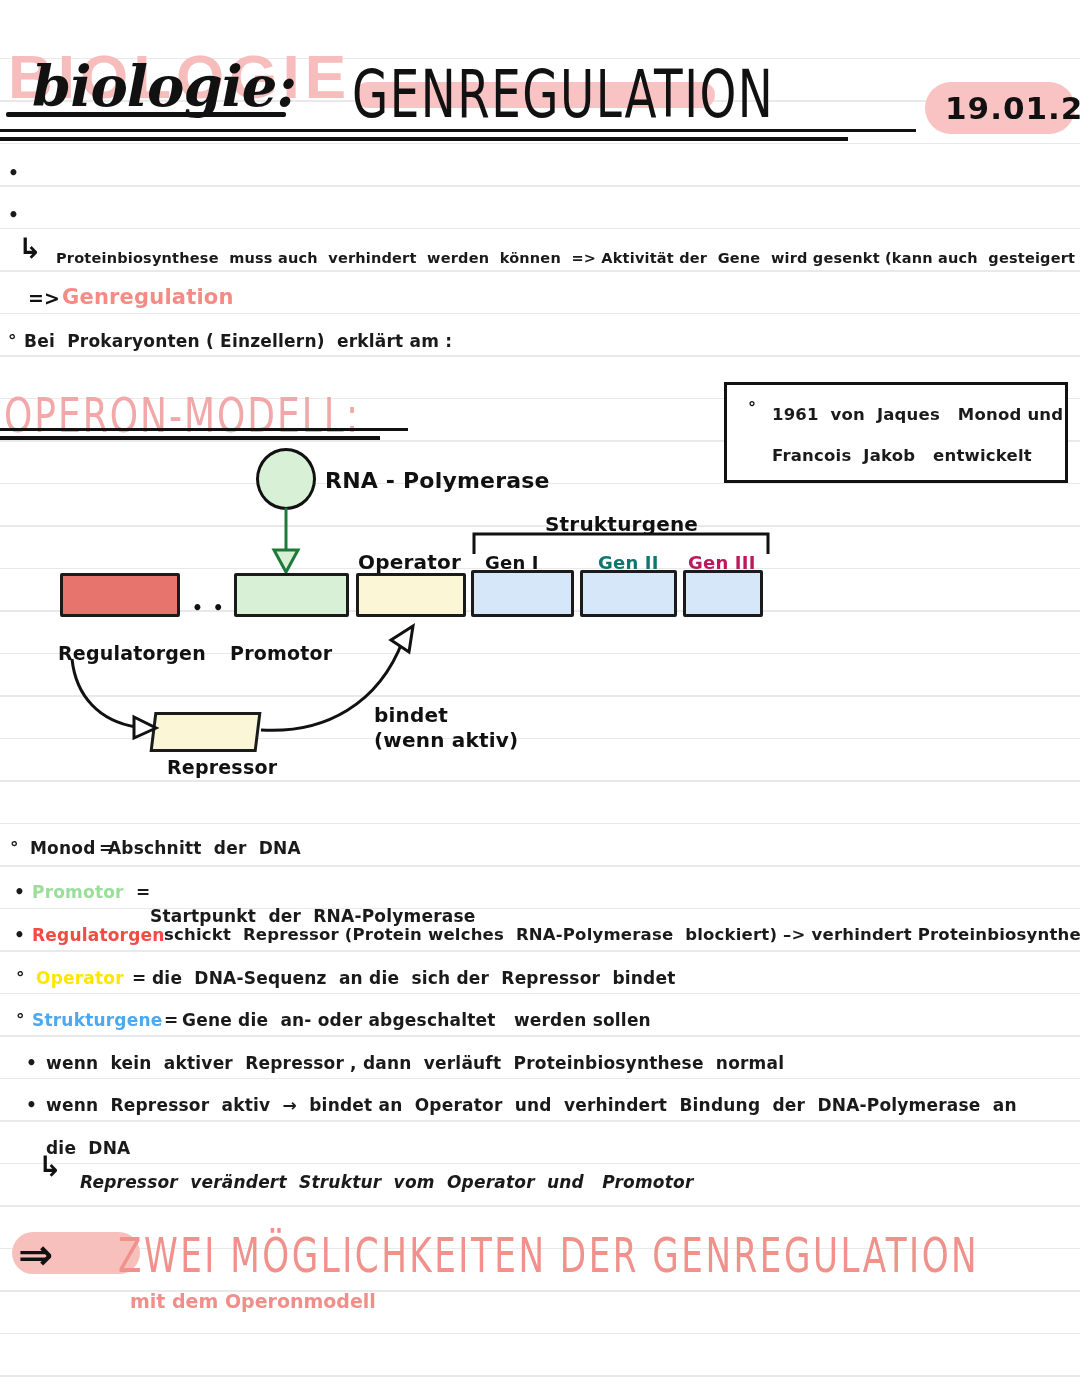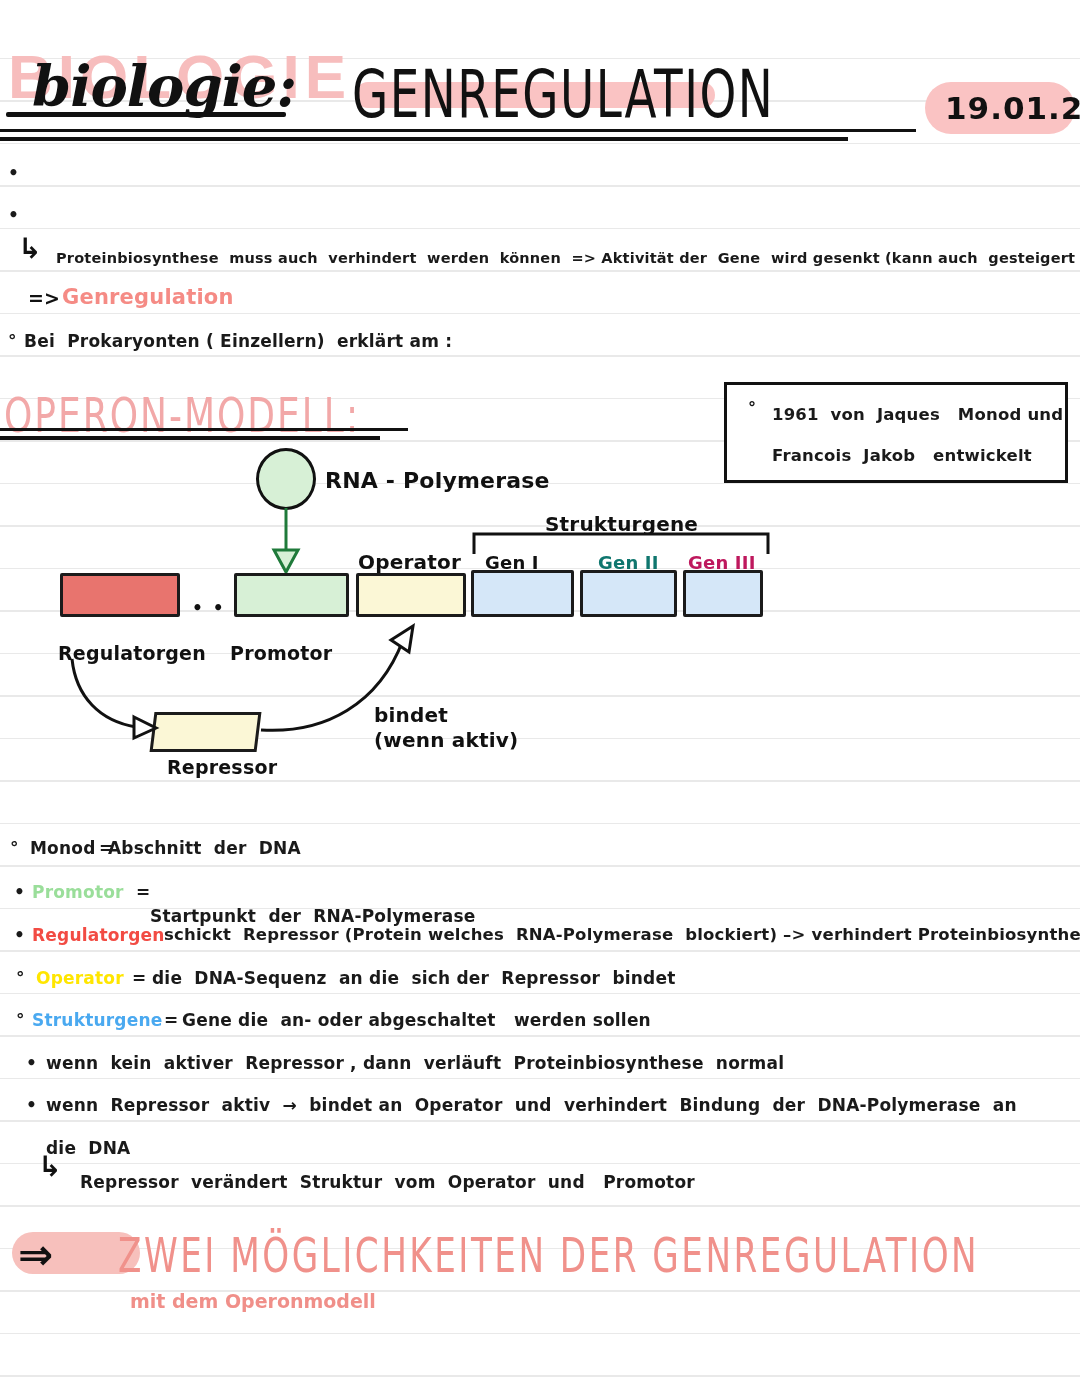--- a/index.html
+++ b/index.html
@@ -303,20 +303,20 @@
 
   <div class="abs hand def" style="left:26px; top:1053px;">•</div>
   <div class="abs hand def" style="left:46px; top:1053px;">wenn  kein  aktiver  Repressor , dann  verläuft  Proteinbiosynthese  normal</div>
 
   <div class="abs hand def" style="left:26px; top:1095px;">•</div>
   <div class="abs hand def" style="left:46px; top:1095px;">wenn  Repressor  aktiv  →  bindet an  Operator  und  verhindert  Bindung  der  DNA-Polymerase  an</div>
 
   <div class="abs hand def" style="left:46px; top:1138px;">die  DNA</div>
 
   <div class="abs hand" style="left:38px; top:1150px; font-size:28px; font-weight:bold; color:#111;">↳</div>
-  <div class="abs hand def" style="left:80px; top:1172px;">Repressor  verändert  Struktur  vom  Operator  und   Promotor</div>
+  <div class="abs hand def" style="left:80px; top:1172px;font-style:italic;">Repressor  verändert  Struktur  vom  Operator  und   Promotor</div>
 
   <div class="abs" id="foot-arrow-hl"></div>
   <div class="abs hand" style="left:18px; top:1230px; font-size:42px; font-weight:bold; color:#111;">⇒</div>
   <div class="abs" id="foot-head">ZWEI MÖGLICHKEITEN DER  GENREGULATION</div>
   <div class="abs" id="foot-sub">mit dem  Operonmodell</div>
 
 </div>
 
 </body></html>

